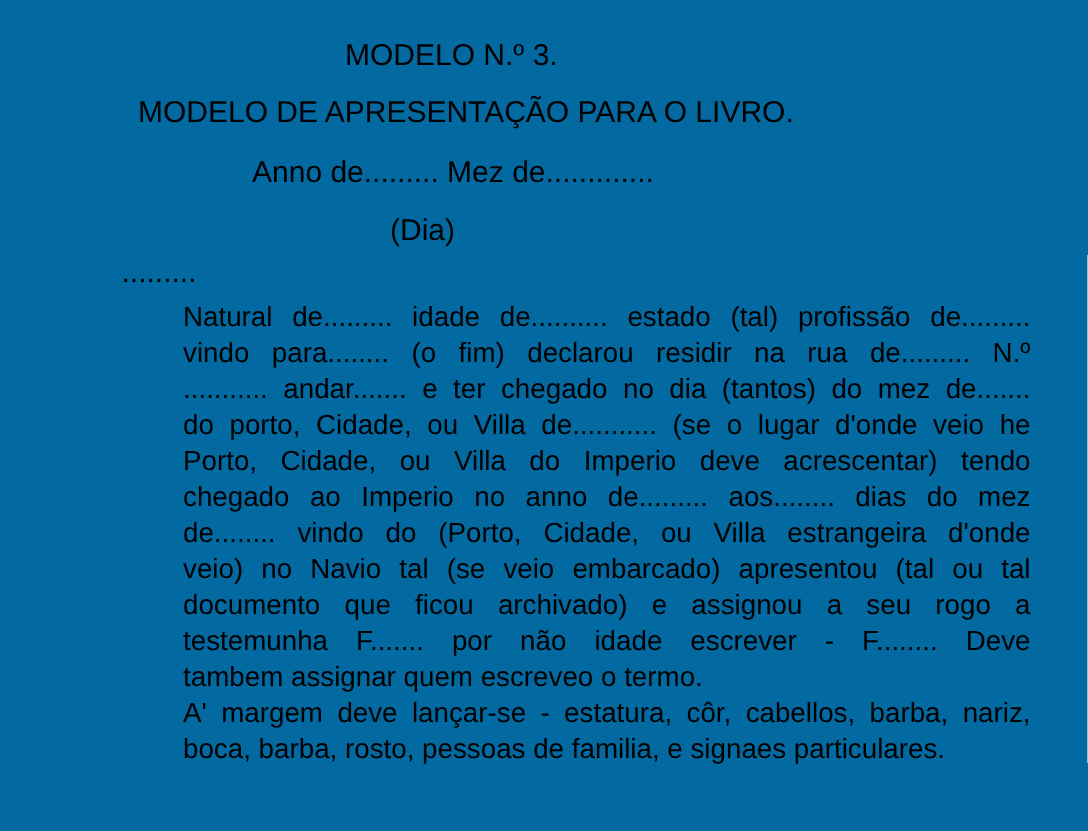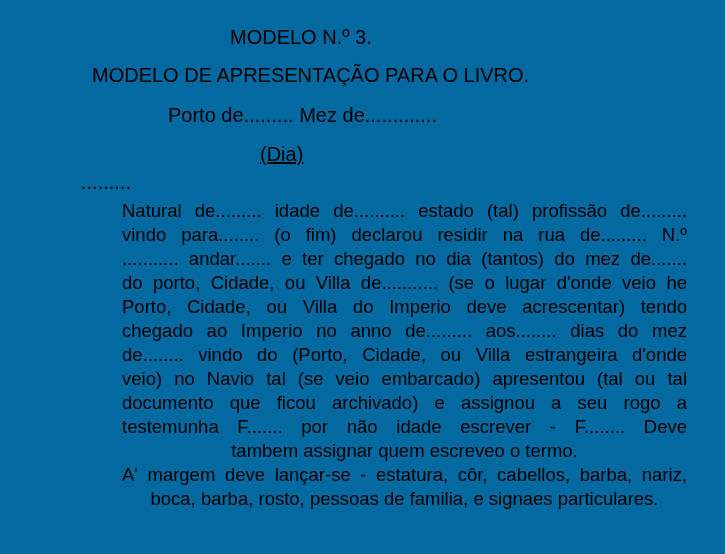--- a/index.html
+++ b/index.html
@@ -19,51 +19,51 @@
   .hline {
     position: absolute;
     font-size: 20px;
     line-height: 24px;
     white-space: pre;
     color: #000000;
   }
   .title      { top: 25px;  left: 230px; }
   .subtitle   { top: 63px;  left: 92px;  }
   .date-line  { top: 103px; left: 168px; }
-  .day-line   { top: 142px; left: 260px; text-decoration: underline; }
+  .day-line   { top: 142px; left: 260px; }
   .margin-dots{ top: 170px; left: 81px;  }
   .doc-body {
     position: absolute;
     top: 199px;
     left: 122px;
     width: 565px;
     font-size: 18.5px;
     line-height: 24px;
     color: #000000;
   }
   .bline { width: 100%; }
   .bline.j {
     text-align: justify;
     text-align-last: justify;
     text-justify: inter-word;
   }
   .bline.l {
-    text-align: center;
+    text-align: left;
   }
 </style>
 </head>
 <body>
 
 <div class="page">
 
   <div class="hline title">MODELO N.º 3.</div>
 
   <div class="hline subtitle">MODELO DE APRESENTAÇÃO PARA O LIVRO.</div>
 
-  <div class="hline date-line">Porto de......... Mez de.............</div>
+  <div class="hline date-line">Anno de......... Mez de.............</div>
 
   <div class="hline day-line">(Dia)</div>
 
   <div class="hline margin-dots">.........</div>
 
   <div class="doc-body">
     <div class="bline j">Natural de......... idade de.......... estado (tal) profissão de.........</div>
     <div class="bline j">vindo para........ (o fim) declarou residir na rua de......... N.º</div>
     <div class="bline j">........... andar....... e ter chegado no dia (tantos) do mez de.......</div>
     <div class="bline j">do porto, Cidade, ou Villa de........... (se o lugar d'onde veio he</div>

